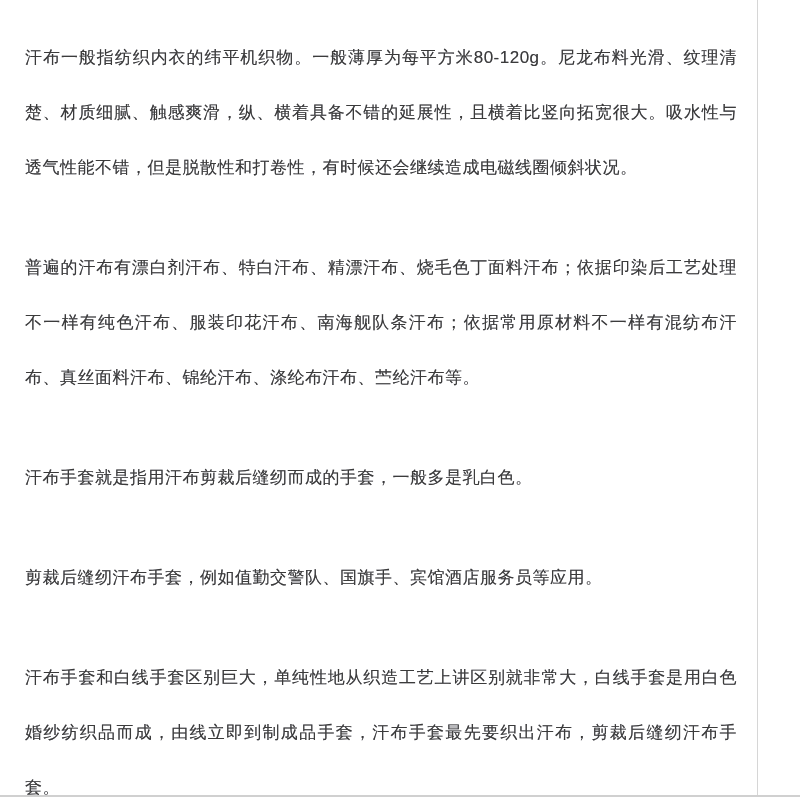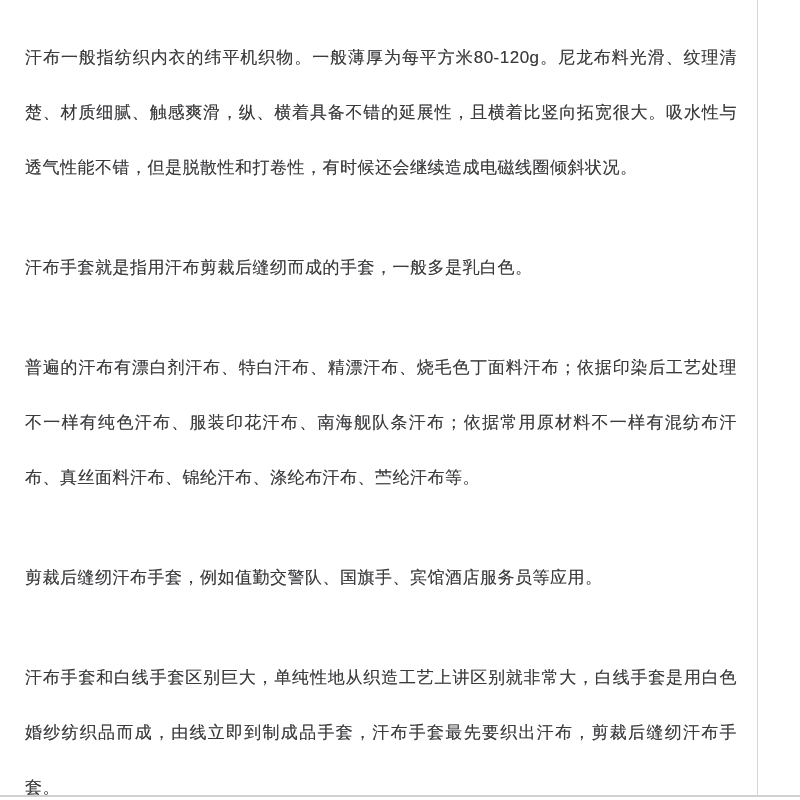--- a/index.html
+++ b/index.html
@@ -56,21 +56,21 @@
     height: 2px;
     background: #d0d0d0;
   }
 </style>
 </head>
 <body>
 
 <div class="page">
   <div class="doc-body">
     <p>汗布一般指纺织内衣的纬平机织物。一般薄厚为每平方米80-120g。尼龙布料光滑、纹理清楚、材质细腻、触感爽滑，纵、横着具备不错的延展性，且横着比竖向拓宽很大。吸水性与透气性能不错，但是脱散性和打卷性，有时候还会继续造成电磁线圈倾斜状况。</p>
+    <p>普遍的汗布有漂白剂汗布、特白汗布、精漂汗布、烧毛色丁面料汗布；依据印染后工艺处理不一样有纯色汗布、服装印花汗布、南海舰队条汗布；依据常用原材料不一样有混纺布汗布、真丝面料汗布、锦纶汗布、涤纶布汗布、苎纶汗布等。</p>
     <p>汗布手套就是指用汗布剪裁后缝纫而成的手套，一般多是乳白色。</p>
-    <p>普遍的汗布有漂白剂汗布、特白汗布、精漂汗布、烧毛色丁面料汗布；依据印染后工艺处理不一样有纯色汗布、服装印花汗布、南海舰队条汗布；依据常用原材料不一样有混纺布汗布、真丝面料汗布、锦纶汗布、涤纶布汗布、苎纶汗布等。</p>
     <p>剪裁后缝纫汗布手套，例如值勤交警队、国旗手、宾馆酒店服务员等应用。</p>
     <p>汗布手套和白线手套区别巨大，单纯性地从织造工艺上讲区别就非常大，白线手套是用白色婚纱纺织品而成，由线立即到制成品手套，汗布手套最先要织出汗布，剪裁后缝纫汗布手套。</p>
   </div>
 
   <div class="v-rule"></div>
   <div class="h-rule"></div>
 </div>
 
 </body></html>

